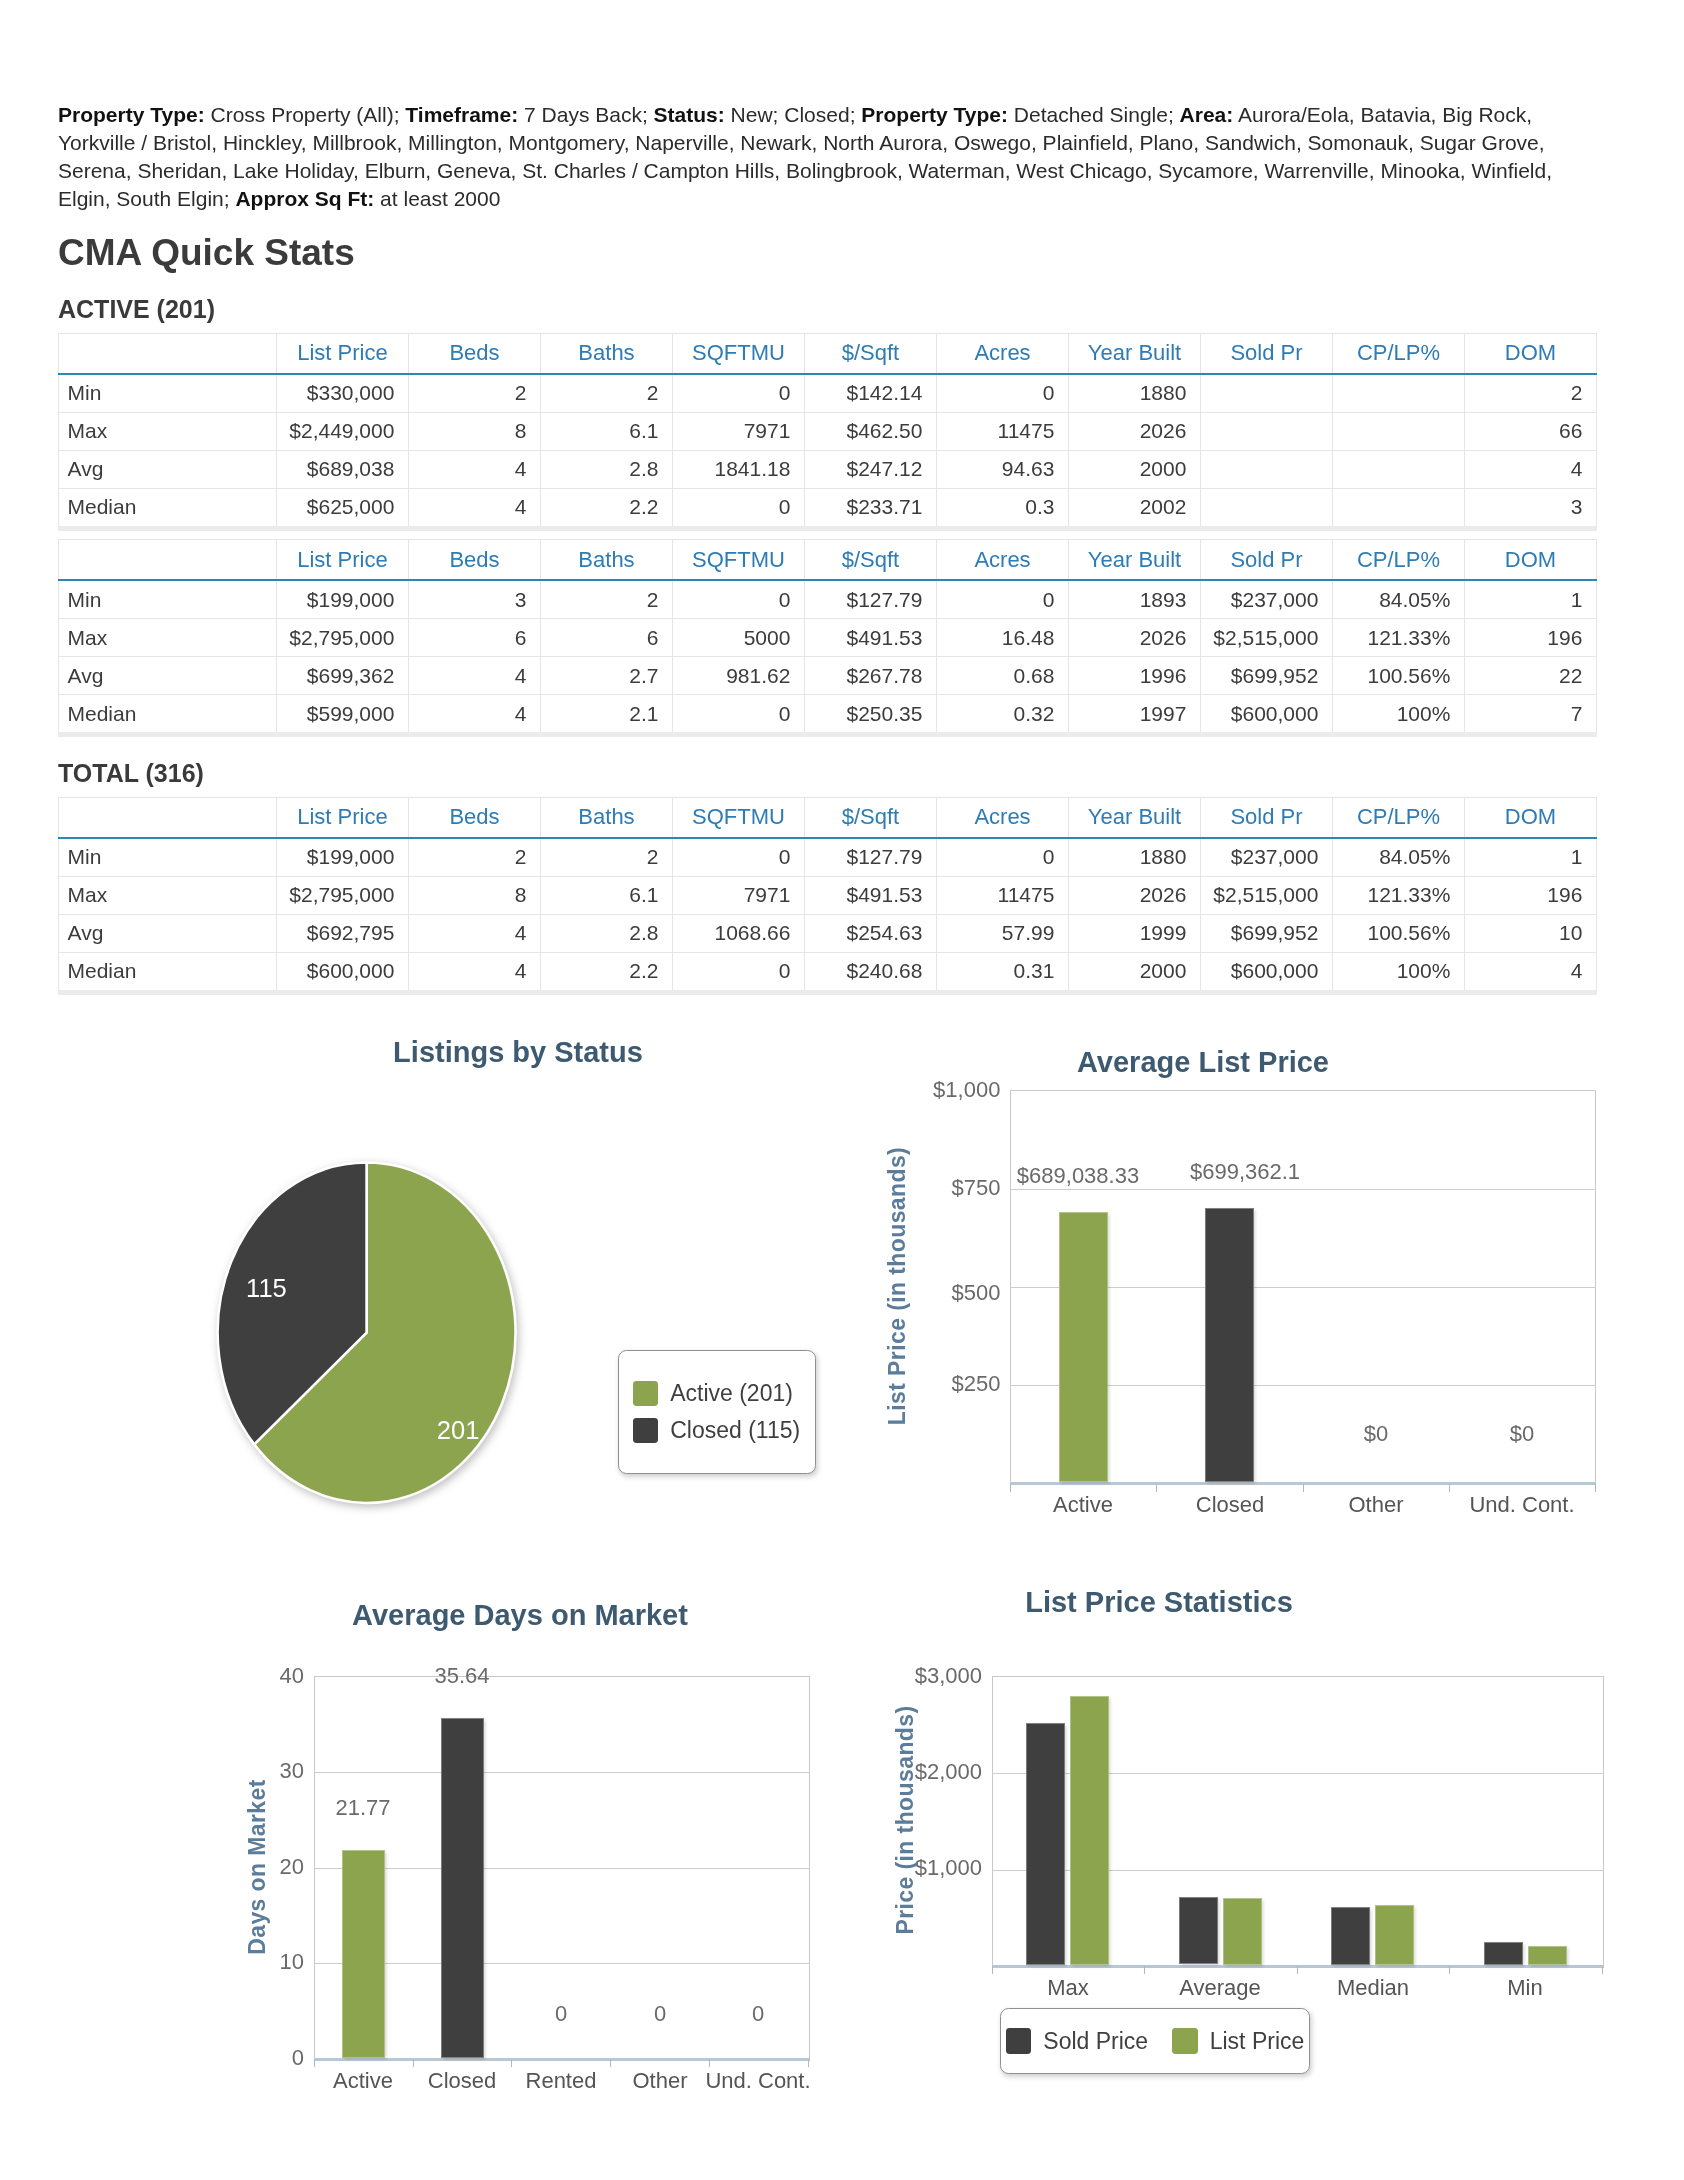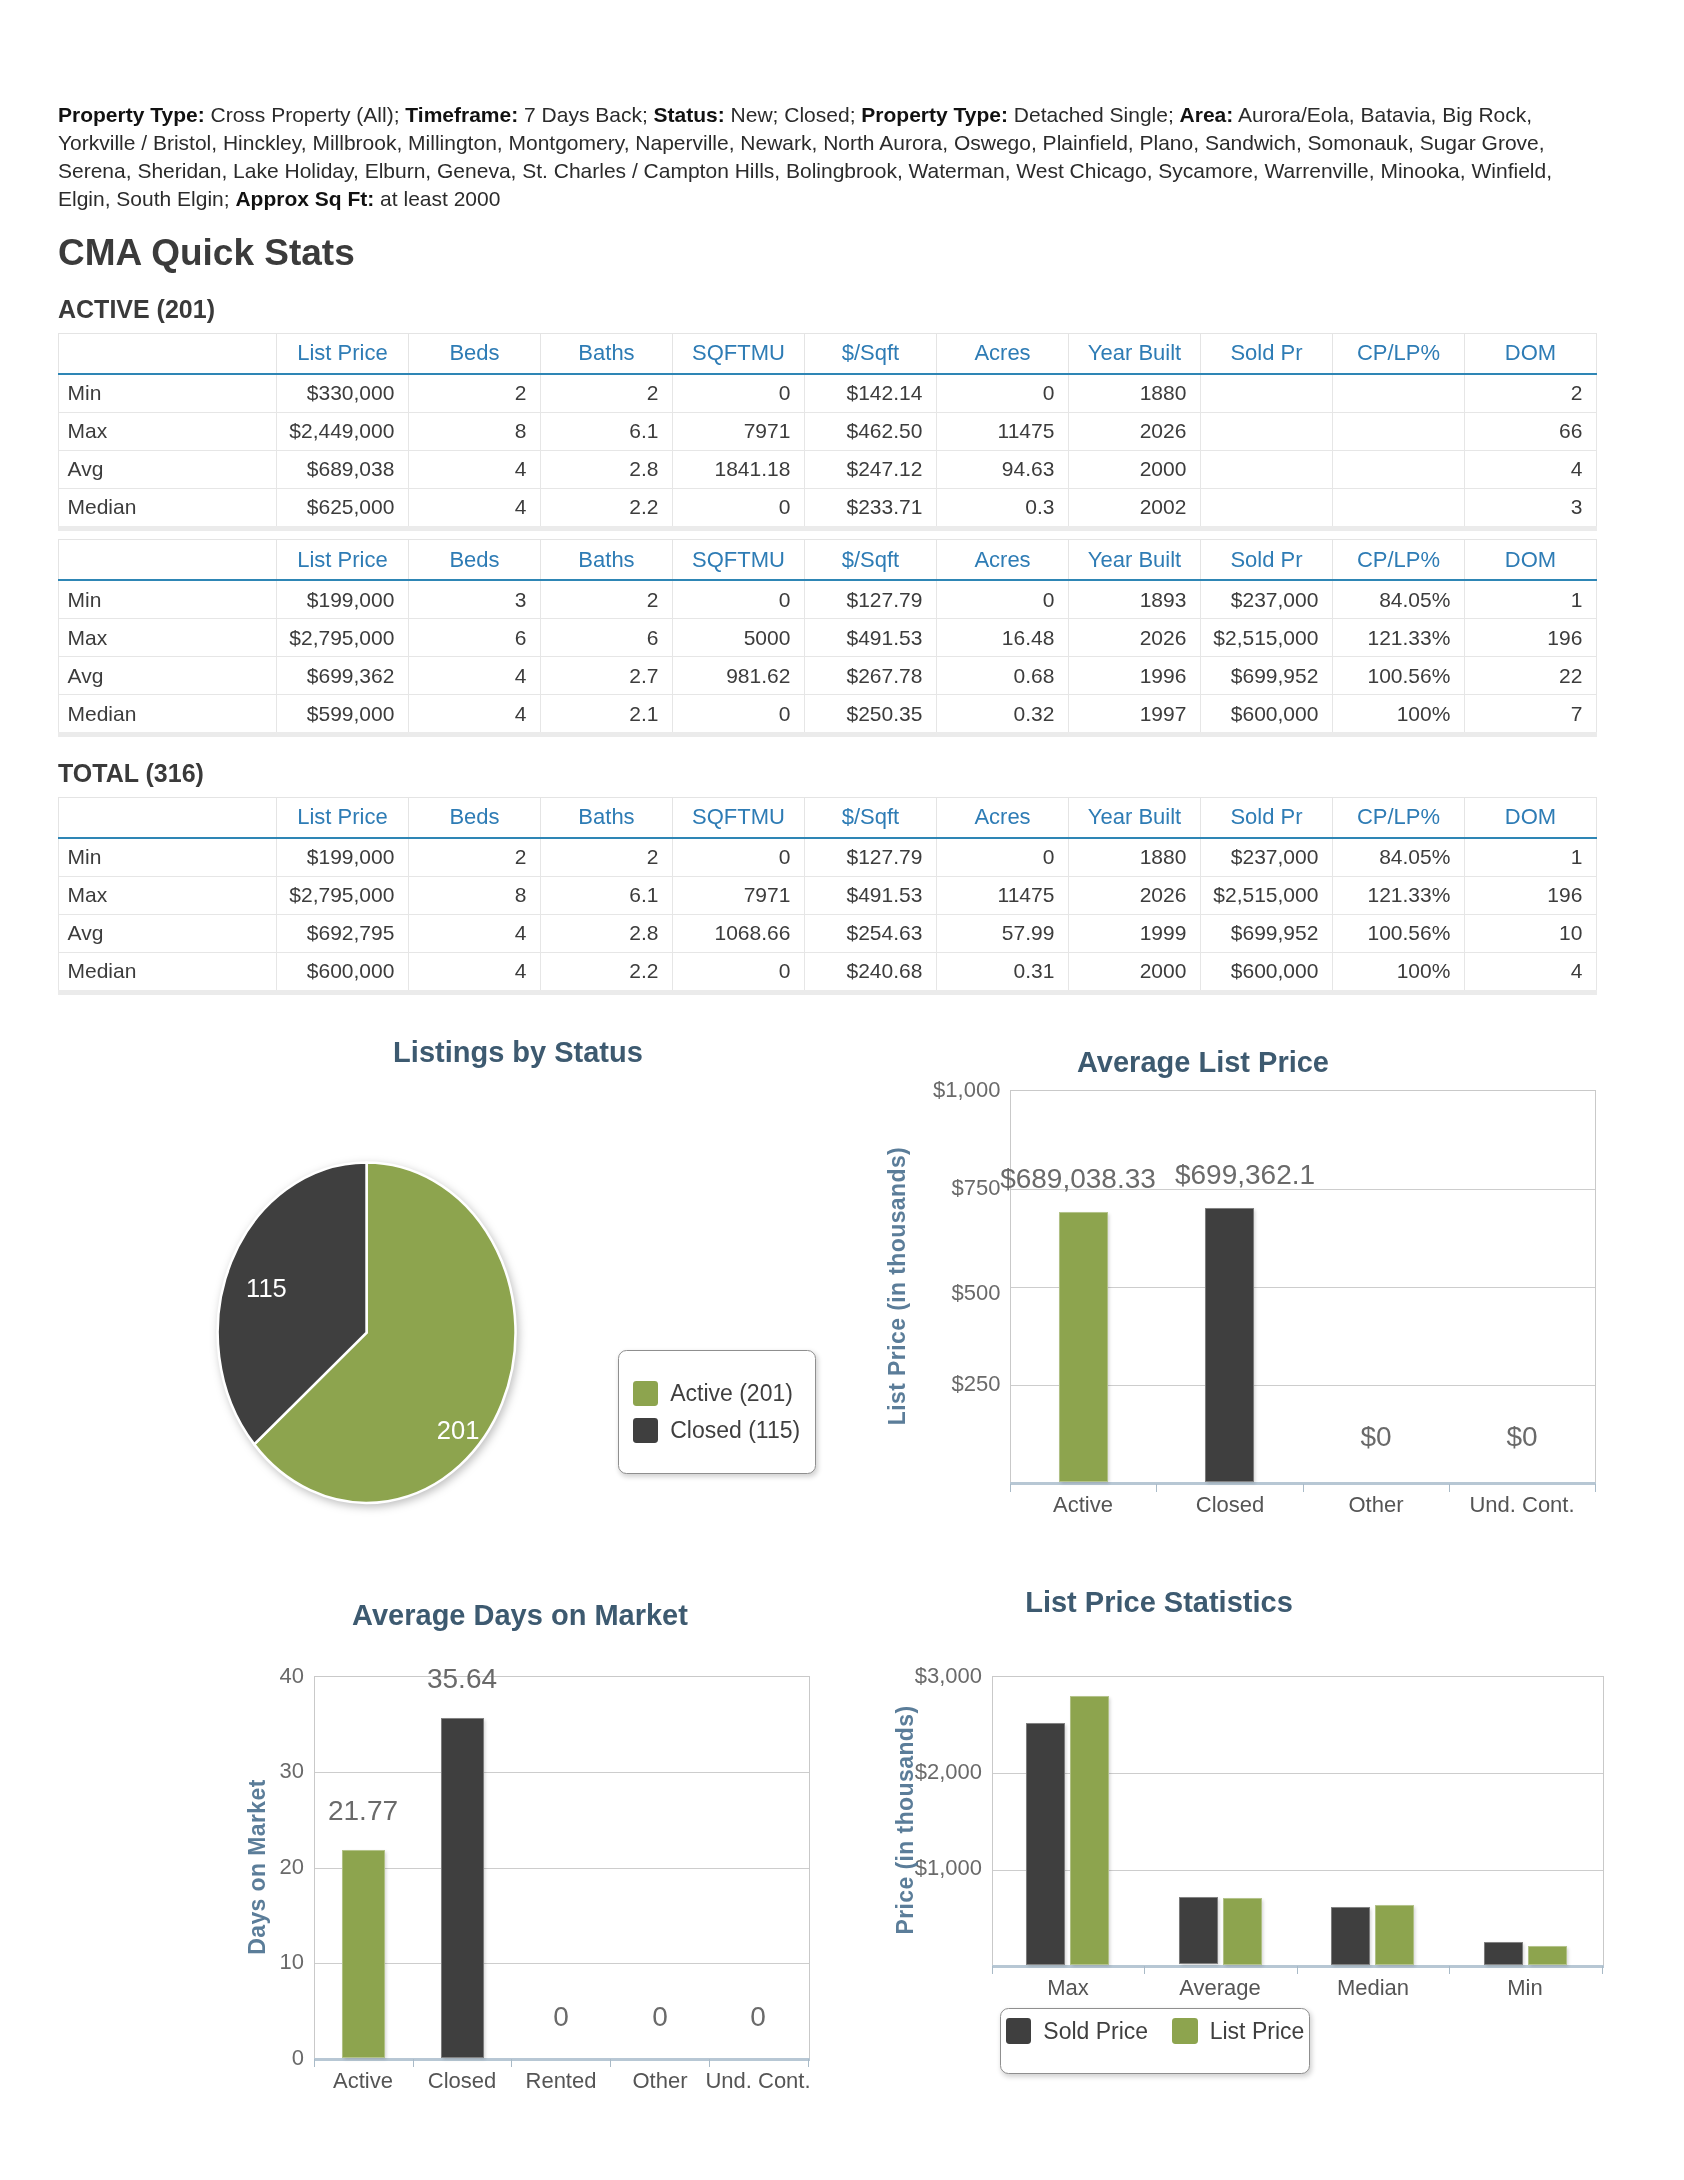--- a/index.html
+++ b/index.html
@@ -19,26 +19,26 @@
                  text-align:right;padding-right:13.6px;background:#fff;}
   table.stats td.lbl{text-align:left;padding-left:8.5px;padding-right:0;}
   .chart{position:absolute;}
   .chart-title{position:absolute;font-size:29px;font-weight:600;color:#3d5a70;transform:translateX(-50%);white-space:nowrap;}
   .plot{position:absolute;border:0.9px solid #c9c9c9;background:#fff;}
   .gridline{position:absolute;left:0;width:100%;height:0.9px;background:#cdcdcd;}
   .baseline{position:absolute;left:-0.9px;right:-0.9px;bottom:-1.7px;height:2.6px;background:#b7c7d4;}
   .ytick{position:absolute;width:111px;text-align:right;font-size:22px;color:#6a6a6a;transform:translateY(-50%);}
   .xtickmark{position:absolute;width:0.9px;height:7.7px;background:#a9bac7;}
   .bar{position:absolute;box-shadow:1.7px 1.7px 3.4px rgba(0,0,0,0.18),0 0 0 0.9px rgba(255,255,255,0.35) inset;}
-  .bar-label{position:absolute;font-size:28px;color:#6a6a6a;transform:translateX(-50%);white-space:nowrap;}
+  .bar-label{position:absolute;font-size:22px;color:#6a6a6a;transform:translateX(-50%);white-space:nowrap;}
   .xcat{position:absolute;width:111px;text-align:center;font-size:22px;line-height:26.4px;color:#555;transform:translateX(-50%);}
   .ylab{position:absolute;font-size:23px;font-weight:bold;color:#5b7d99;white-space:nowrap;
         transform:translate(-50%,-50%) rotate(-90deg);letter-spacing:0.4px;}
   .legend{position:absolute;background:#fff;border:1.7px solid #8f8f8f;border-radius:8.5px;
-          box-shadow:1.7px 2.6px 5.1px rgba(0,0,0,0.18);display:flex;align-items:flex-start;justify-content:center;}
+          box-shadow:1.7px 2.6px 5.1px rgba(0,0,0,0.18);display:flex;align-items:center;justify-content:center;}
   .legend.v{flex-direction:column;align-items:flex-start;justify-content:center;gap:10.2px;padding:8.5px 13.6px;}
   .legend.h{flex-direction:row;gap:24px;padding:8.5px 13.6px;}
   .leg-item{display:flex;align-items:center;gap:12px;}
   .leg-swatch{width:25.6px;height:25.6px;border-radius:3.4px;flex:0 0 auto;}
   .leg-label{font-size:23px;color:#3f3f3f;white-space:nowrap;}
   svg text{font-family:"Liberation Sans",sans-serif;}
 </style>
 </head>
 <body>
 

